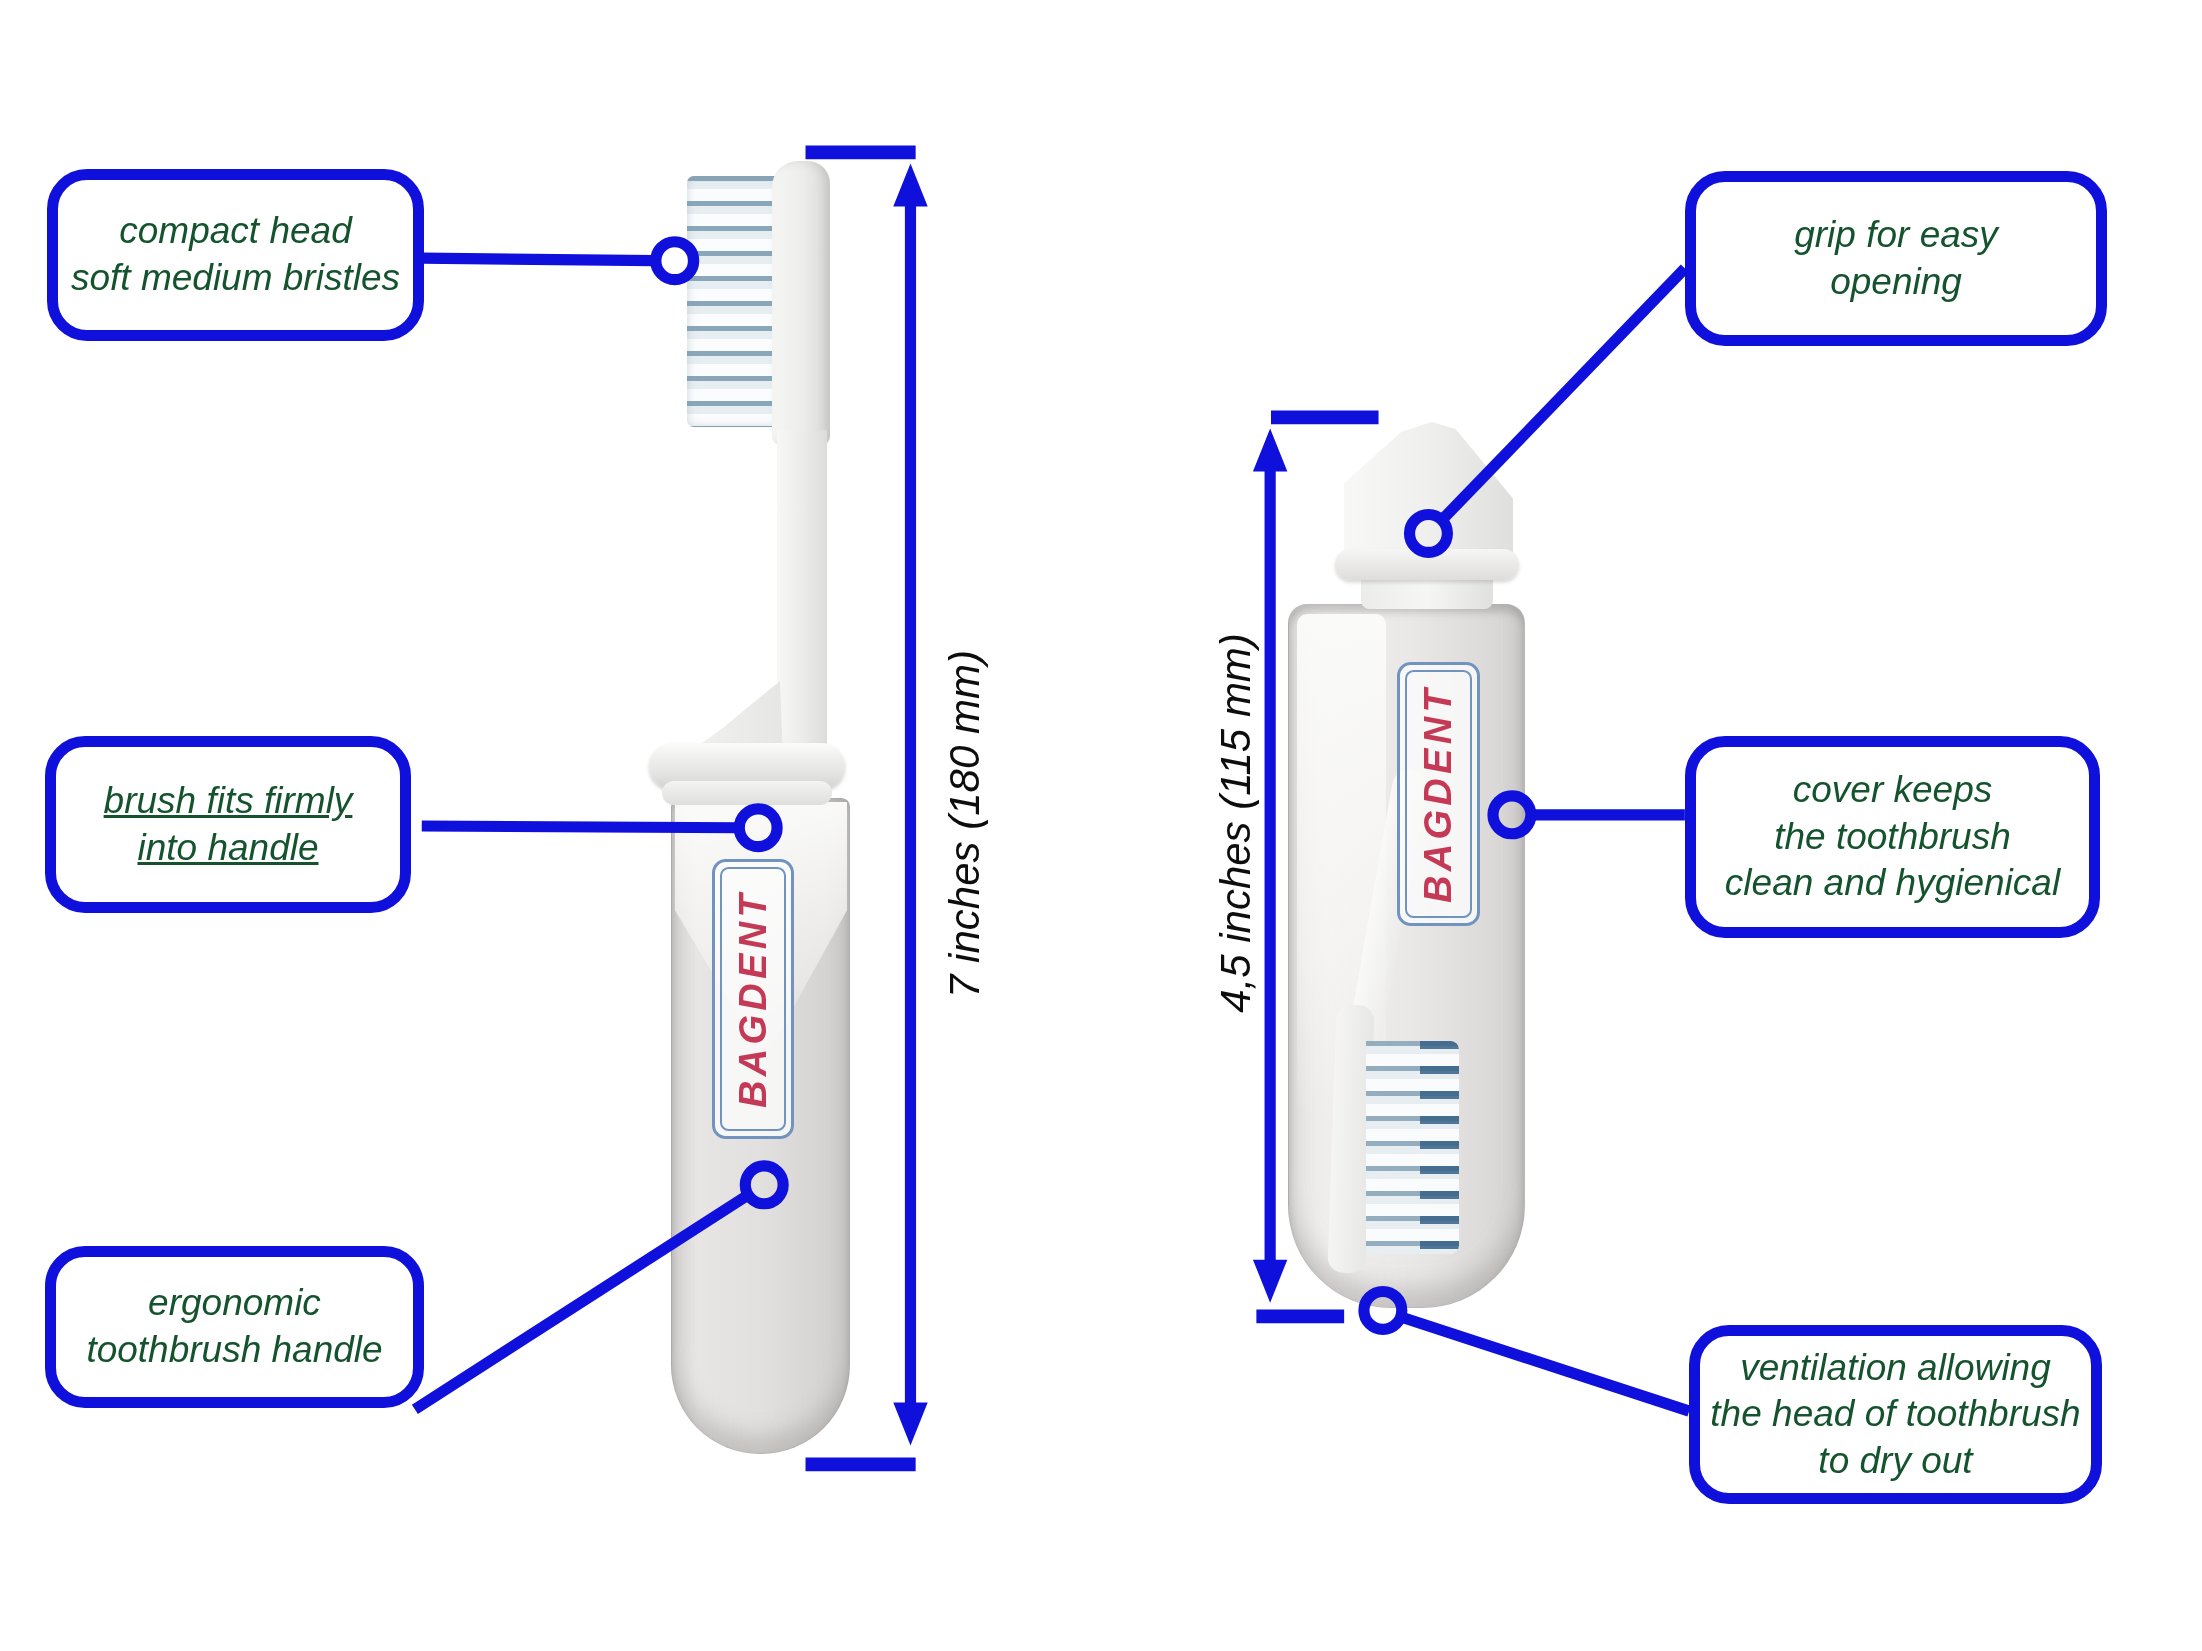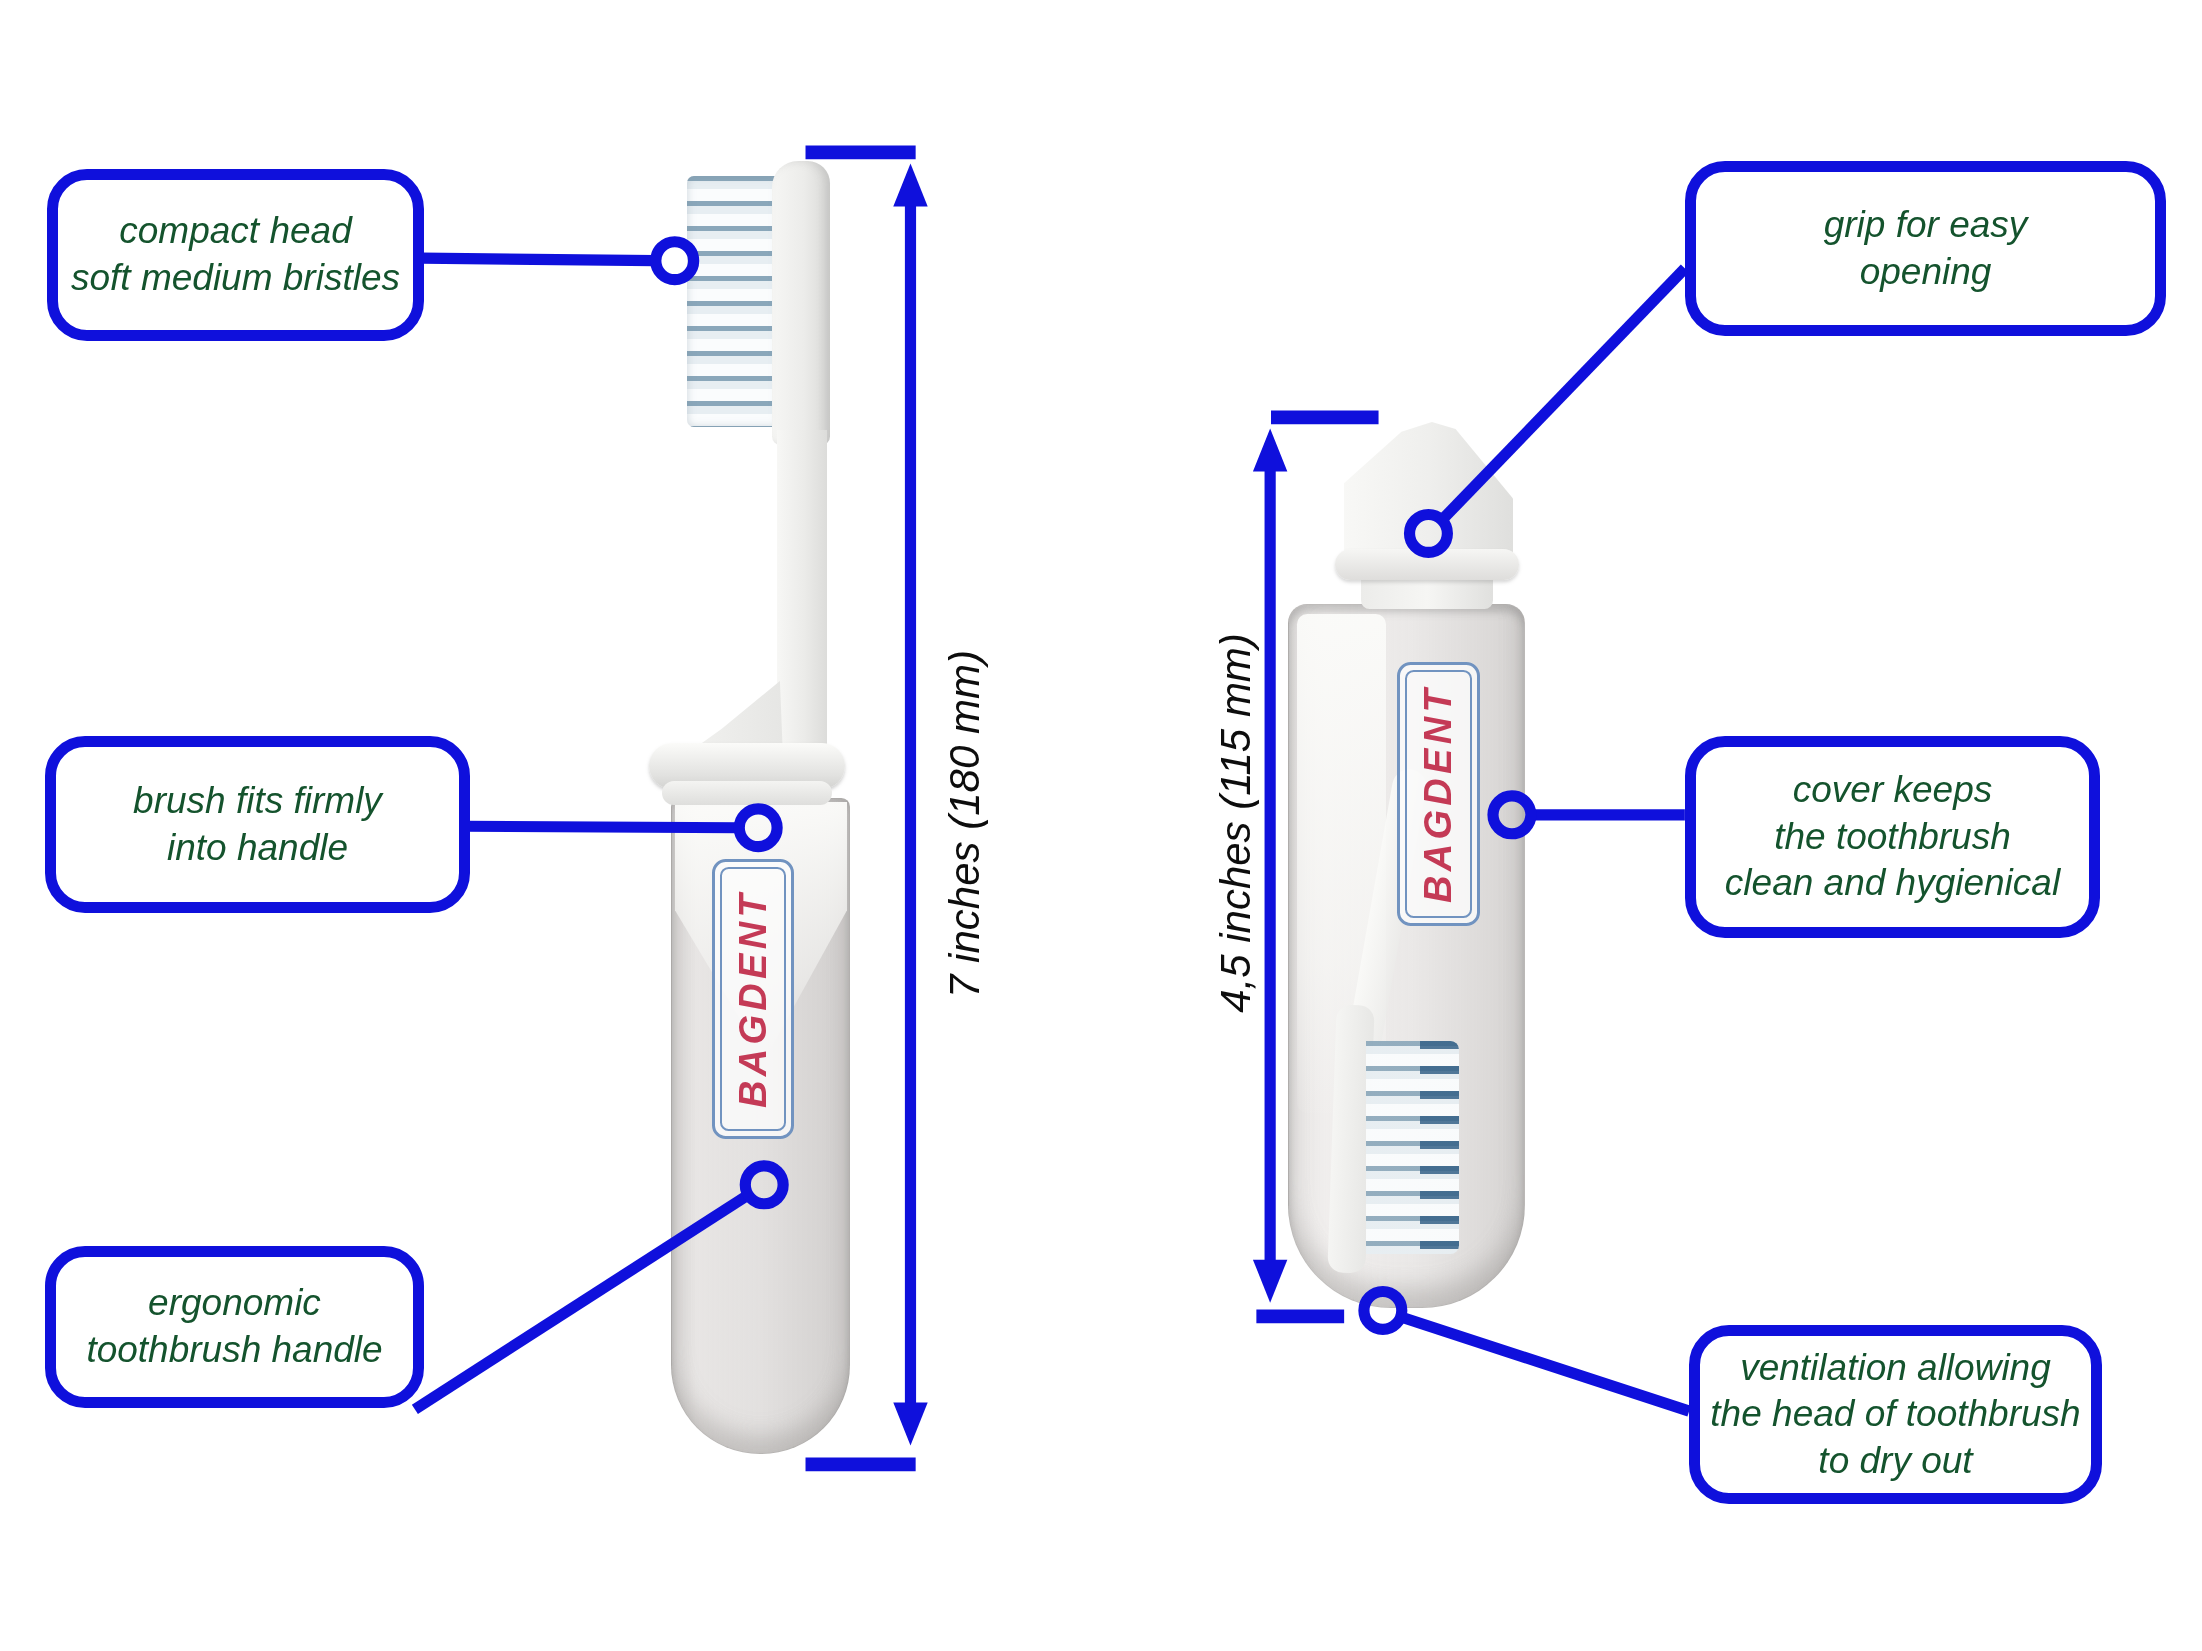--- a/index.html
+++ b/index.html
@@ -215,29 +215,29 @@
       <polygon points="1058,1680 1038,1630 1078,1630"></polygon>
       <polygon points="1476,498 1456,548 1496,548"></polygon>
       <polygon points="1476,1514 1456,1464 1496,1464"></polygon>
     </g>
   </svg>
 
   <div class="callout" style="left:47px;top:169px;width:377px;height:172px;">
     <span>compact head
 soft medium bristles</span>
   </div>
-  <div class="callout" style="left:45px;top:736px;width:425px;height:177px;">
+  <div class="callout" style="left:45px;top:736px;width:366px;height:177px;text-decoration:underline;">
     <span>brush fits firmly
 into handle</span>
   </div>
   <div class="callout" style="left:45px;top:1246px;width:379px;height:162px;">
     <span>ergonomic
 toothbrush handle</span>
   </div>
-  <div class="callout" style="left:1685px;top:161px;width:481px;height:175px;">
+  <div class="callout" style="left:1685px;top:171px;width:422px;height:175px;">
     <span>grip for easy
 opening</span>
   </div>
   <div class="callout" style="left:1685px;top:736px;width:415px;height:202px;">
     <span>cover keeps
 the toothbrush
 clean and hygienical</span>
   </div>
   <div class="callout" style="left:1689px;top:1325px;width:413px;height:179px;">
     <span>ventilation allowing

